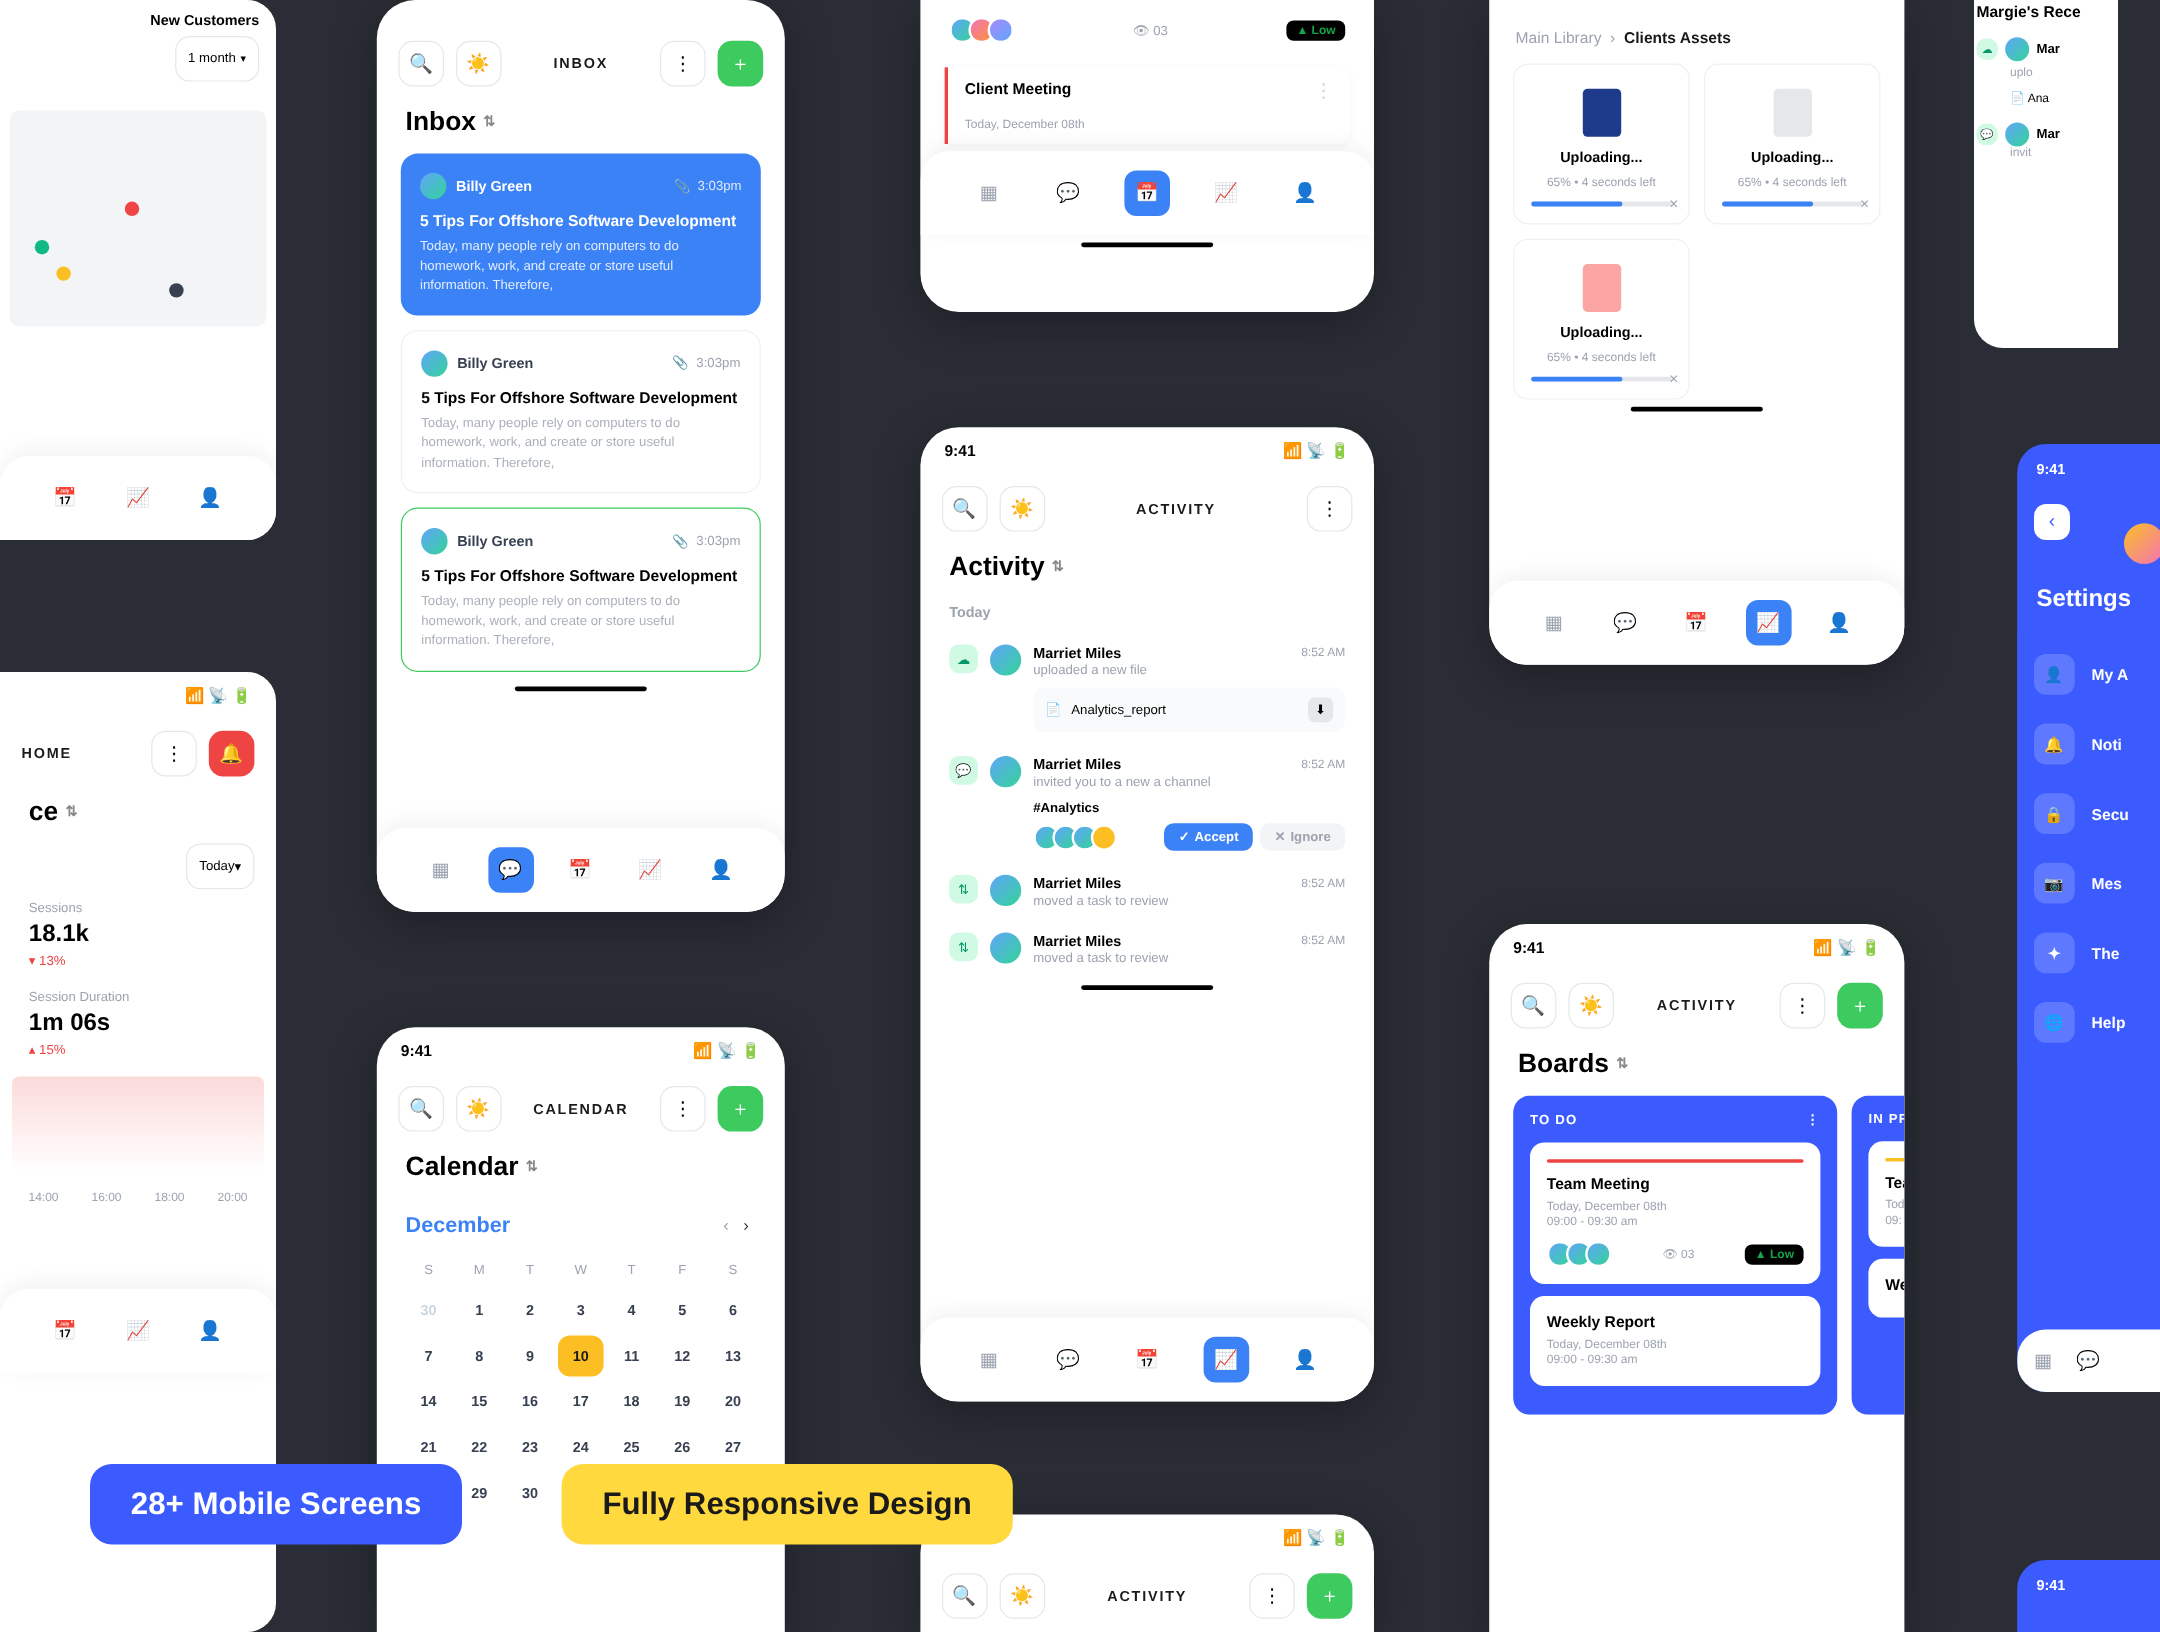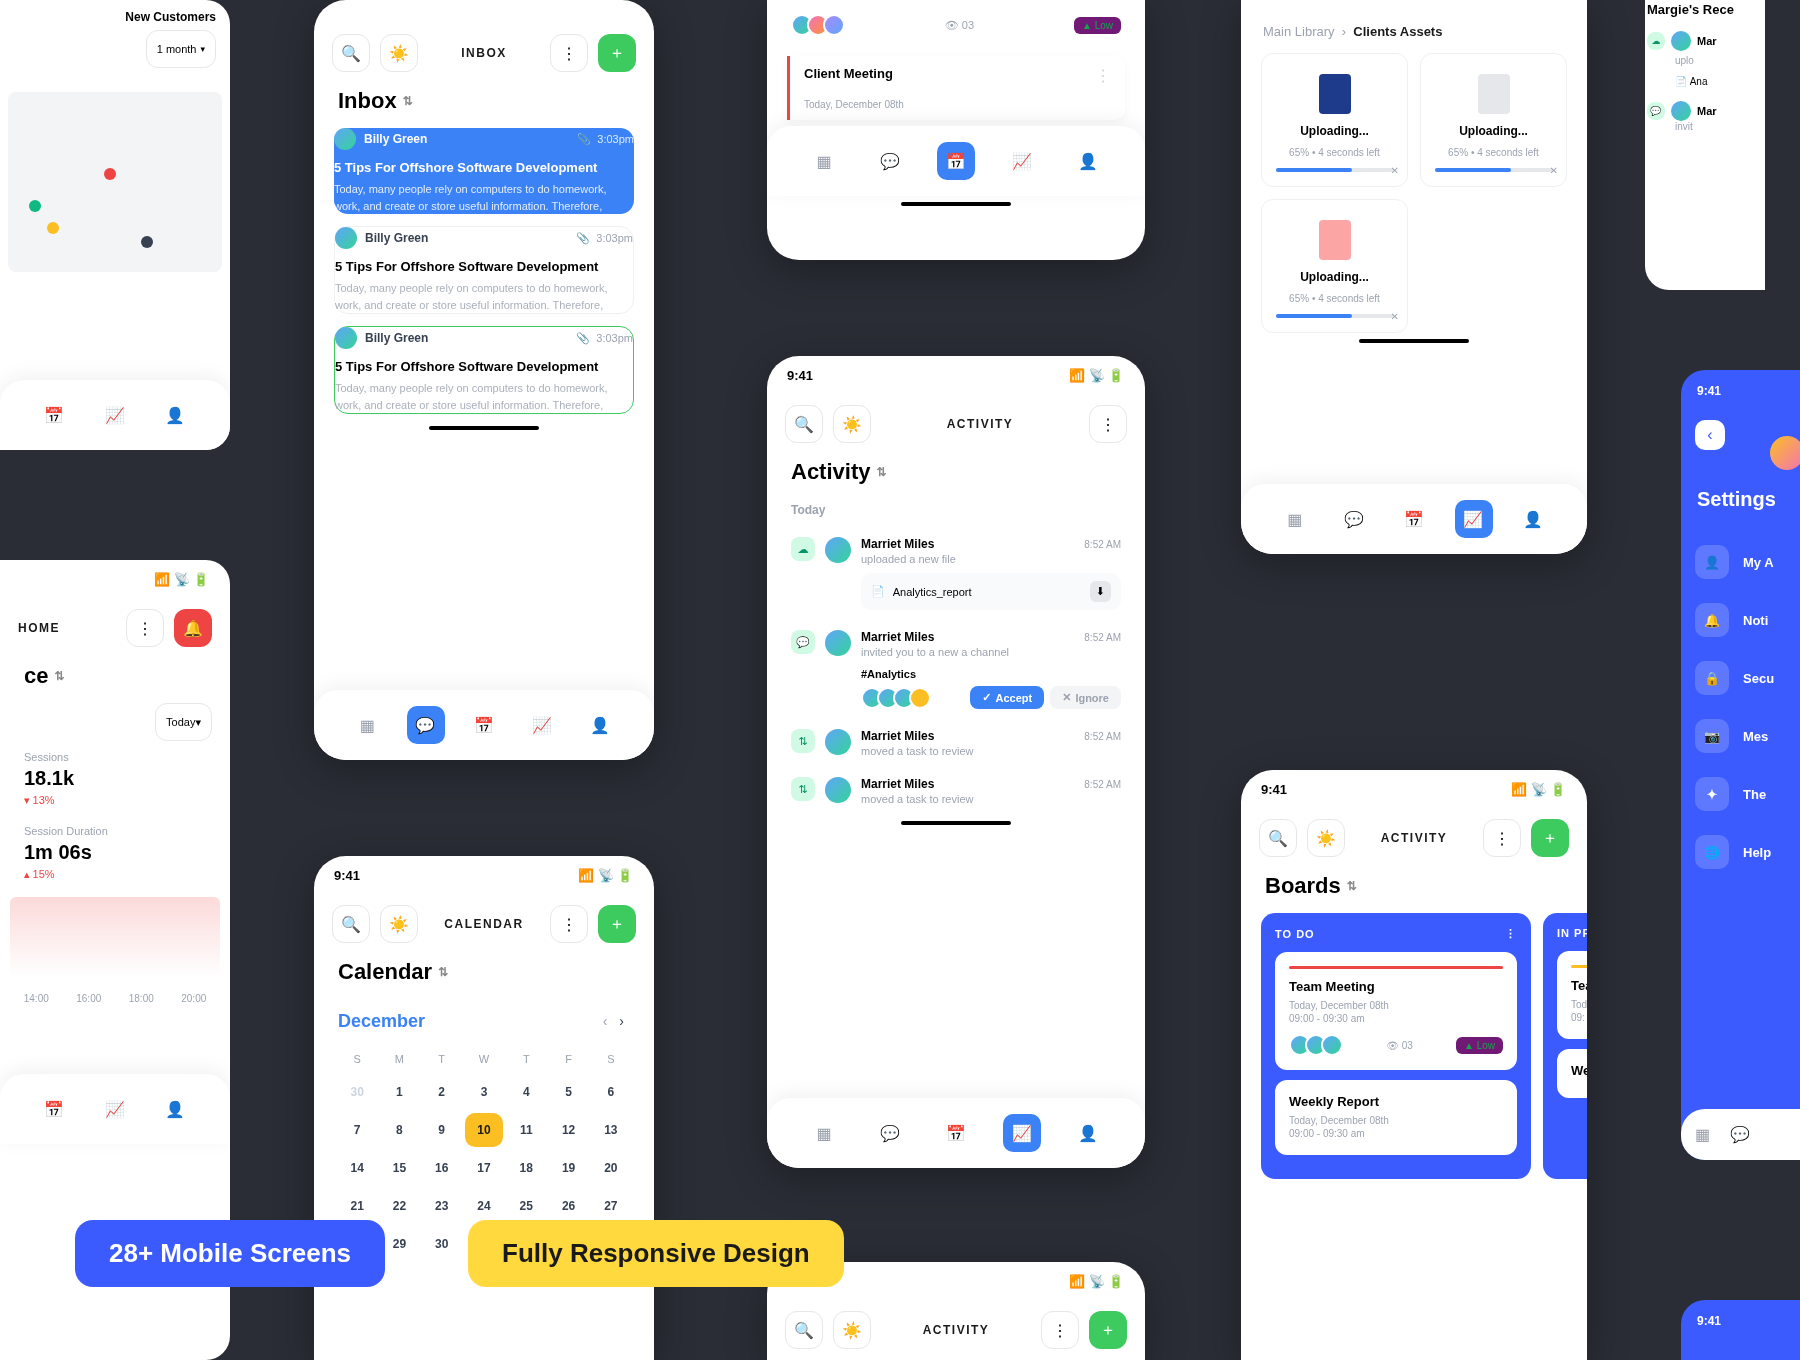--- a/index.html
+++ b/index.html
@@ -12,30 +12,30 @@
 .ibtn{width:38px;height:38px;border:1px solid #e5e7eb;border-radius:12px;display:flex;align-items:center;justify-content:center;background:#fff;font-size:16px}
 .ibtn.green{background:#3dcb5f;border:none;color:#fff}
 .ibtn.red{background:#ef4444;border:none;color:#fff}
 .title{font-size:12px;font-weight:700;letter-spacing:1.5px;flex:1;text-align:center;color:#1a1a1a}
 .section-h{display:flex;align-items:center;gap:6px;padding:6px 24px 14px;font-size:22px;font-weight:700}
 .chev{font-size:12px;color:#888}
 .tabbar{display:flex;justify-content:space-around;padding:16px 24px;background:#fff;border-radius:24px 24px 0 0;box-shadow:0 -4px 20px rgba(0,0,0,.06)}
 .tabbar .tab{width:38px;height:38px;border-radius:10px;display:flex;align-items:center;justify-content:center;color:#9ca3af;font-size:16px}
 .tabbar .tab.active{background:#3b82f6;color:#fff}
 .homebar{width:110px;height:4px;background:#000;border-radius:4px;margin:6px auto 8px}
-.card{background:#fff;border:1px solid #eef0f3;border-radius:14px;margin:0 20px 12px}
+.card{background:#fff;border:1px solid #eef0f3;border-radius:14px;padding:16px;margin:0 20px 12px}
 .card.blue{background:#3b82f6;color:#fff;border:none}
 .card.outline-green{border:1.5px solid #3dcb5f}
 .row{display:flex;align-items:center;gap:8px}
 .av{width:22px;height:22px;border-radius:50%;background:linear-gradient(135deg,#60a5fa,#34d399)}
 .meta{margin-left:auto;font-size:11px;display:flex;gap:6px;align-items:center;color:#9ca3af}
 .card.blue .meta{color:#dbeafe}
 .card h4{font-size:13px;font-weight:700;margin:10px 0 6px}
 .card p{font-size:11px;line-height:1.5;opacity:.85}
-.badge{display:inline-block;background:#701a75;color:#16a34a;font-size:10px;padding:3px 8px;border-radius:6px;font-weight:400}
+.badge{display:inline-block;background:#000000;color:#16a34a;font-size:10px;padding:3px 8px;border-radius:6px;font-weight:700}
 .avs{display:flex}
 .avs .av{margin-left:-6px;border:2px solid #fff;width:22px;height:22px}
 .avs .av:first-child{margin-left:0}
 .pill{position:absolute;padding:18px 34px;font-size:26px;font-weight:700;border-radius:18px}
 .pill.blue{background:#3b5bff;color:#fff}
 .pill.yellow{background:#ffd93d;color:#1a1a1a}
 .cal-grid{display:grid;grid-template-columns:repeat(7,1fr);gap:4px;padding:0 24px;font-size:12px;text-align:center}
 .cal-grid .dh{color:#9ca3af;font-weight:500;padding:6px 0;font-size:11px}
 .cal-grid .d{padding:10px 0;border-radius:10px;font-weight:600;color:#374151}
 .cal-grid .d.dim{color:#cbd5e1}

